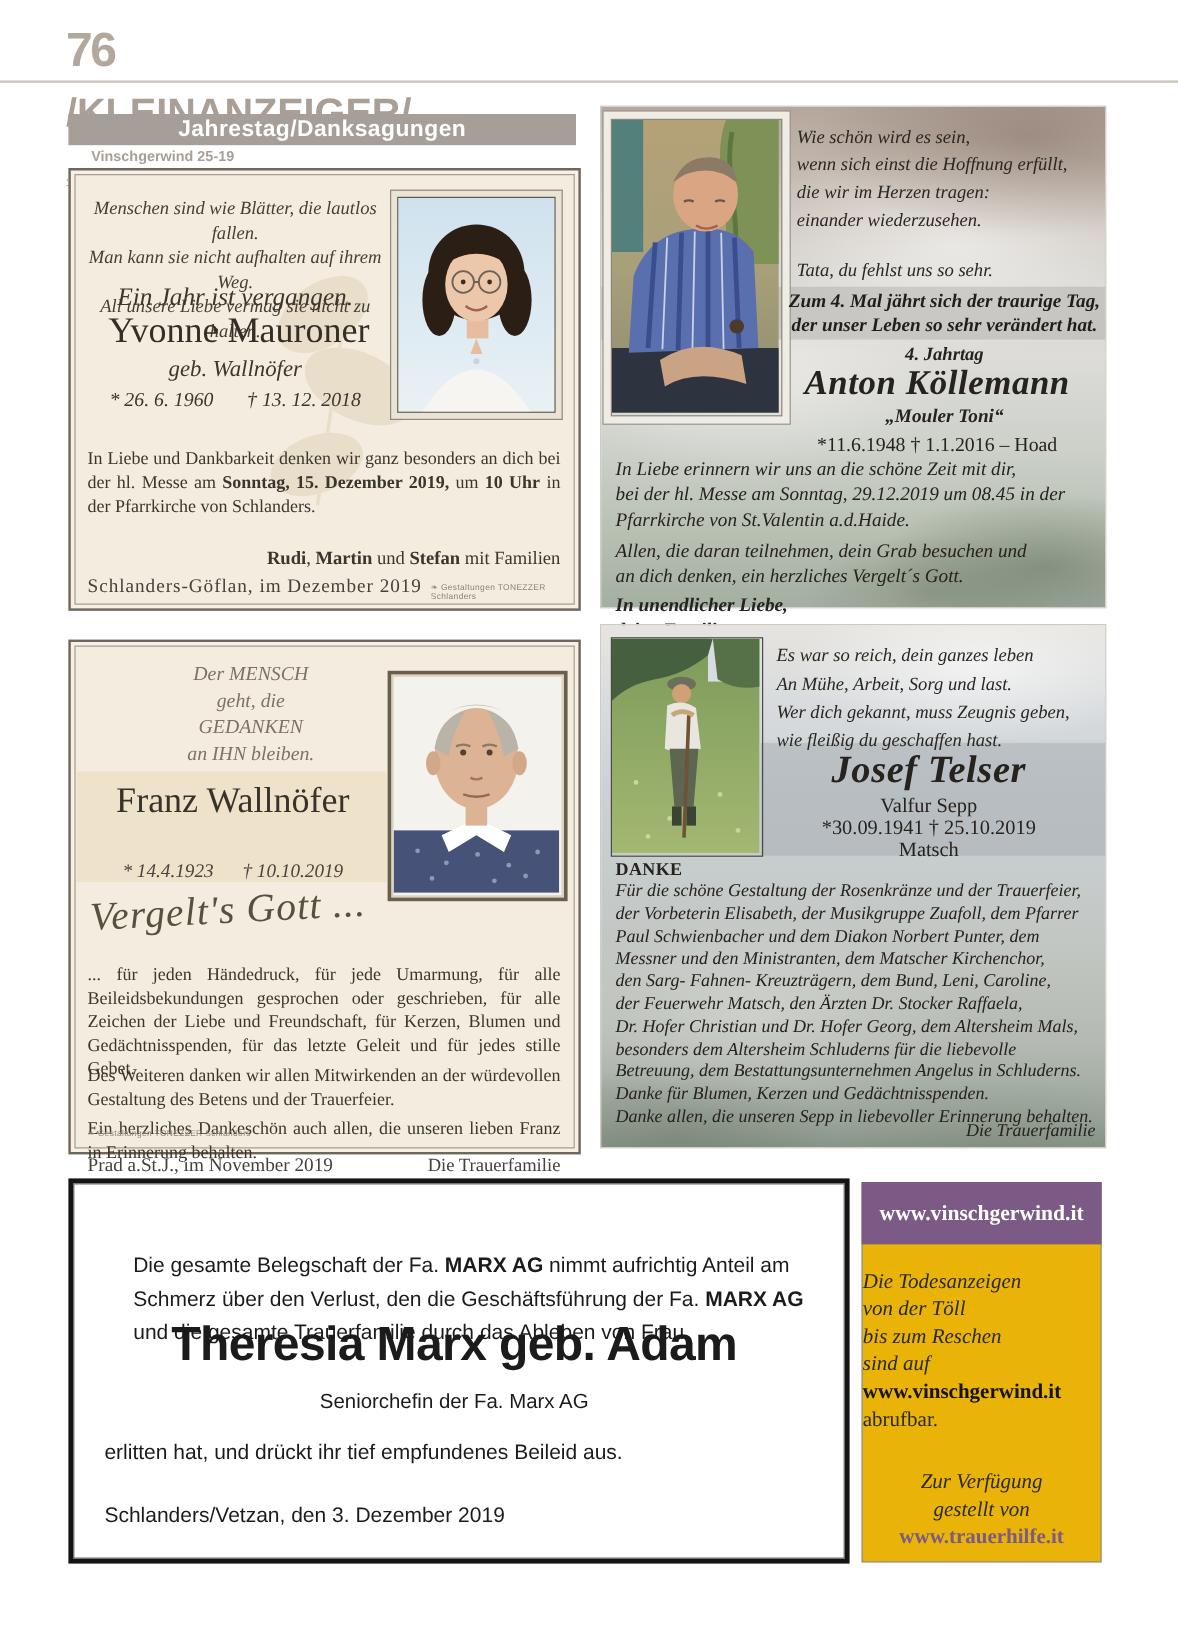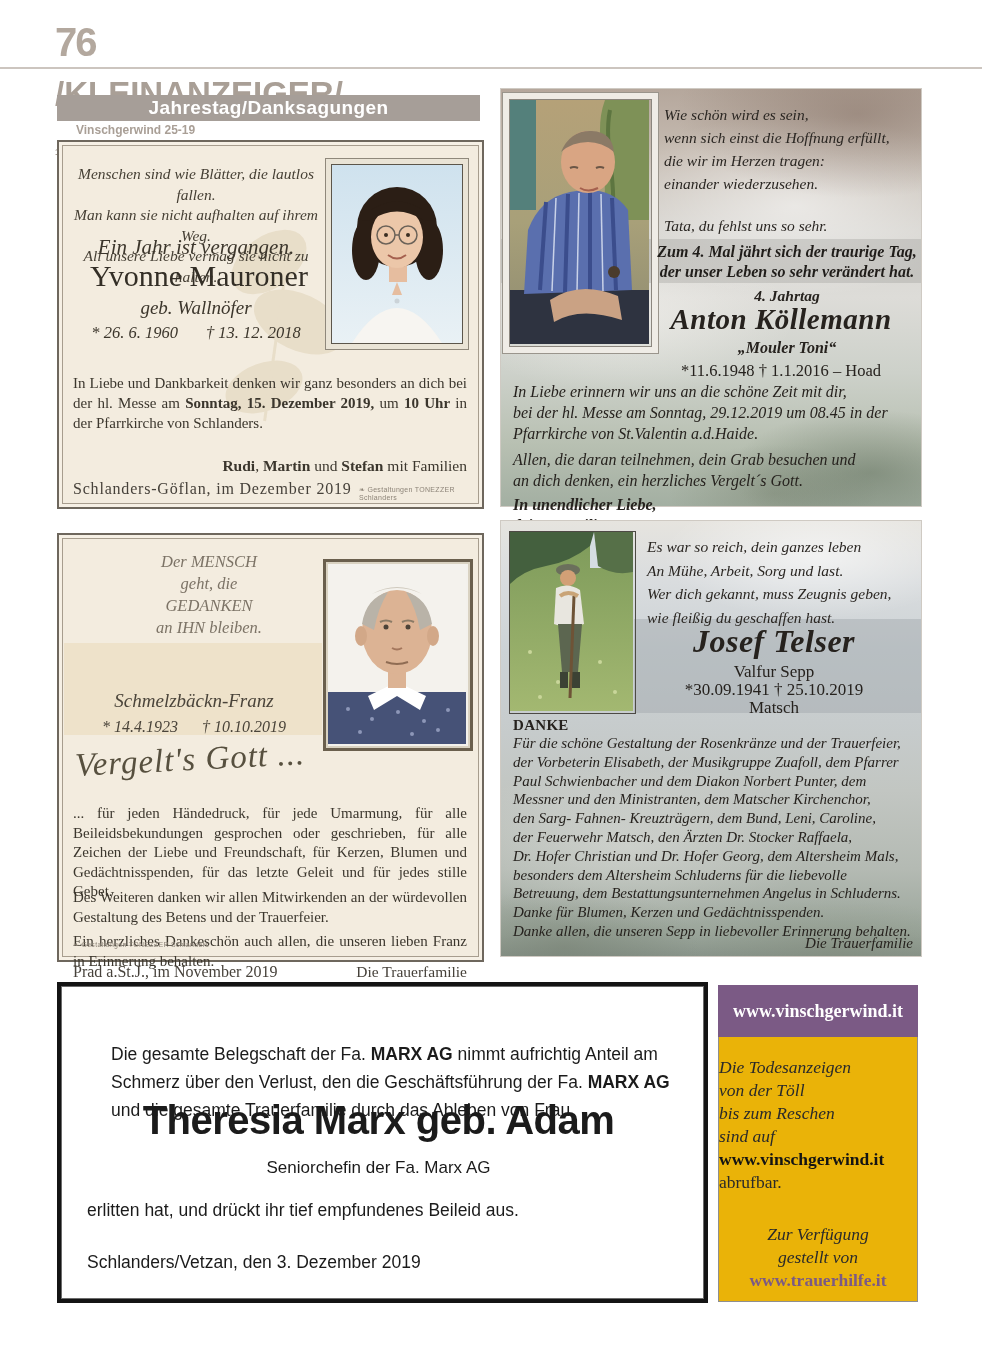--- a/index.html
+++ b/index.html
@@ -242,21 +242,21 @@
     <div class="abs k-closing preline">In unendlicher Liebe,
 deine Familie</div>
   </section>
 
   <section class="abs cream notice-wallnoefer">
     <div class="abs w-band"></div>
     <div class="abs w-epigraph preline">Der MENSCH
 geht, die
 GEDANKEN
 an IHN bleiben.</div>
-    <div class="abs w-nick">Schmelzbäckn-Franz</div>
+    <div class="abs w-name">Franz Wallnöfer</div>
     <div class="abs w-dates">
       <span>* 14.4.1923</span><span class="gap"></span><span>† 10.10.2019</span>
     </div>
 
     <div class="abs" style="left:264px;top:24px;width:144px;height:186px;border:3px solid #6a5f4d;box-shadow:inset 0 0 0 2px #d9d2c1;background:#f3f1ec;">
       <svg width="138" height="180" viewBox="0 0 138 180" style="position:absolute;left:2px;top:2px;">
         <rect width="138" height="180" fill="#f4f2ed"></rect>
         <rect x="0" y="128" width="138" height="52" fill="#465277"></rect>
         <g fill="#8d97b8">
             <circle cx="20" cy="145" r="2"></circle>

